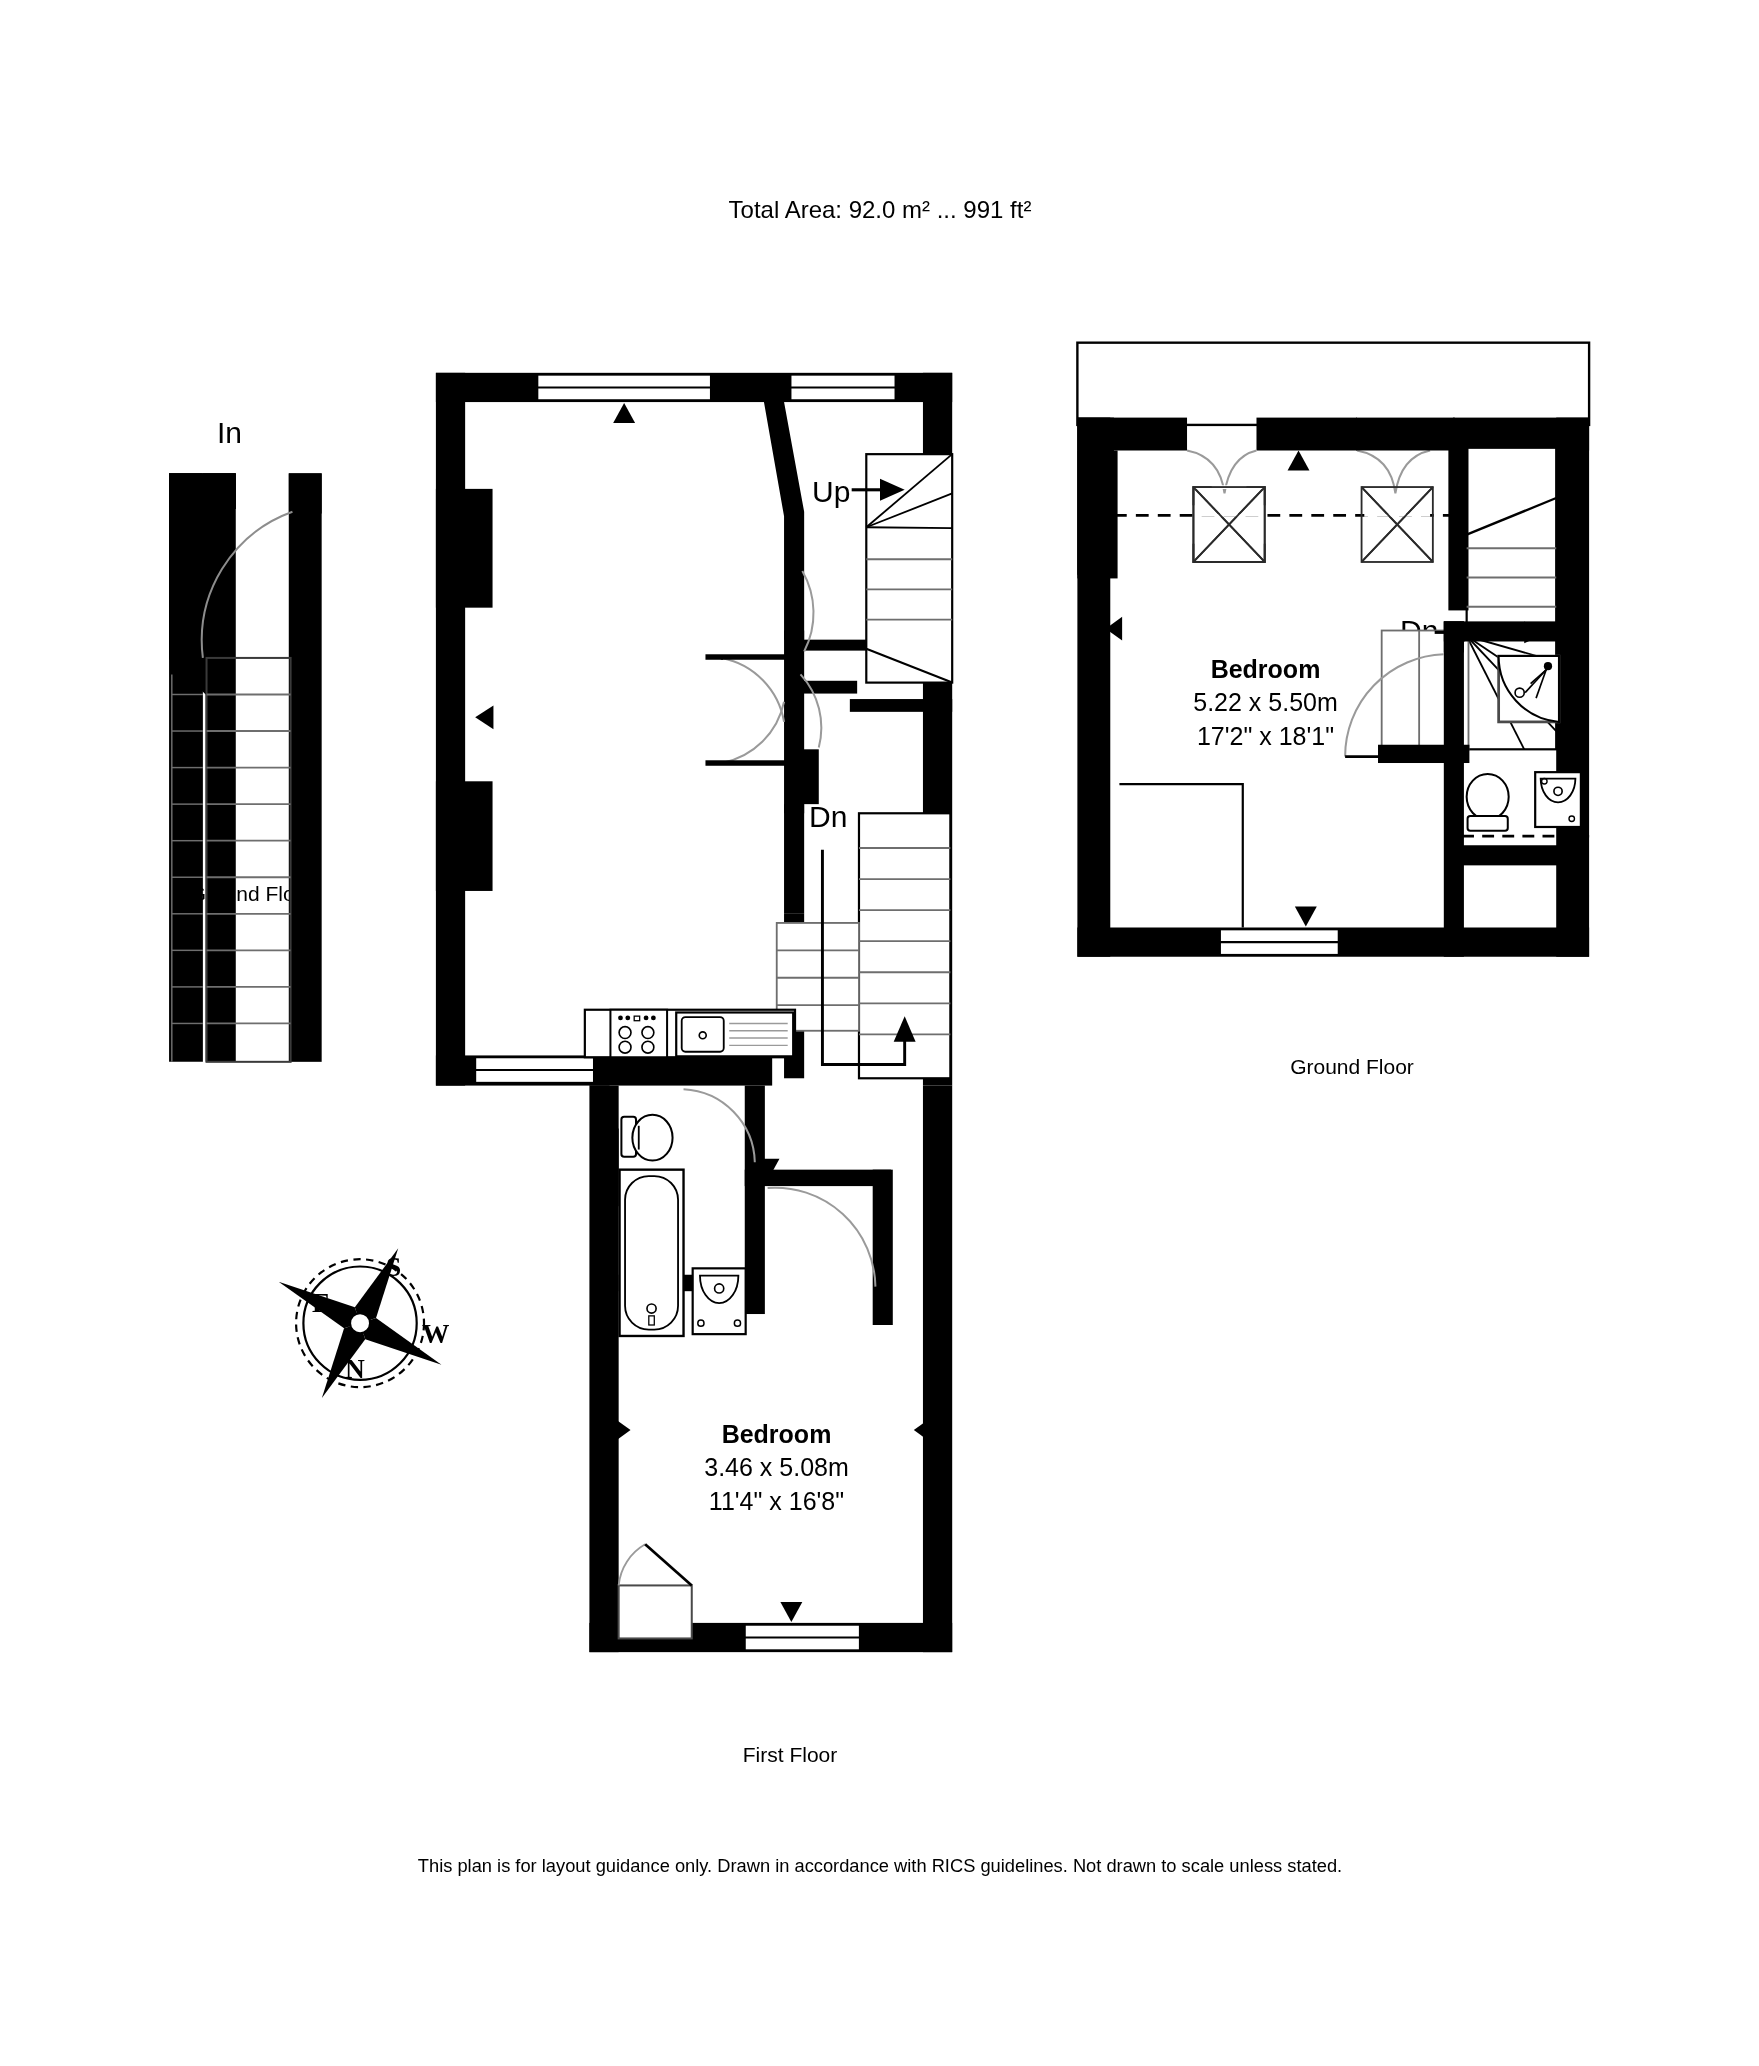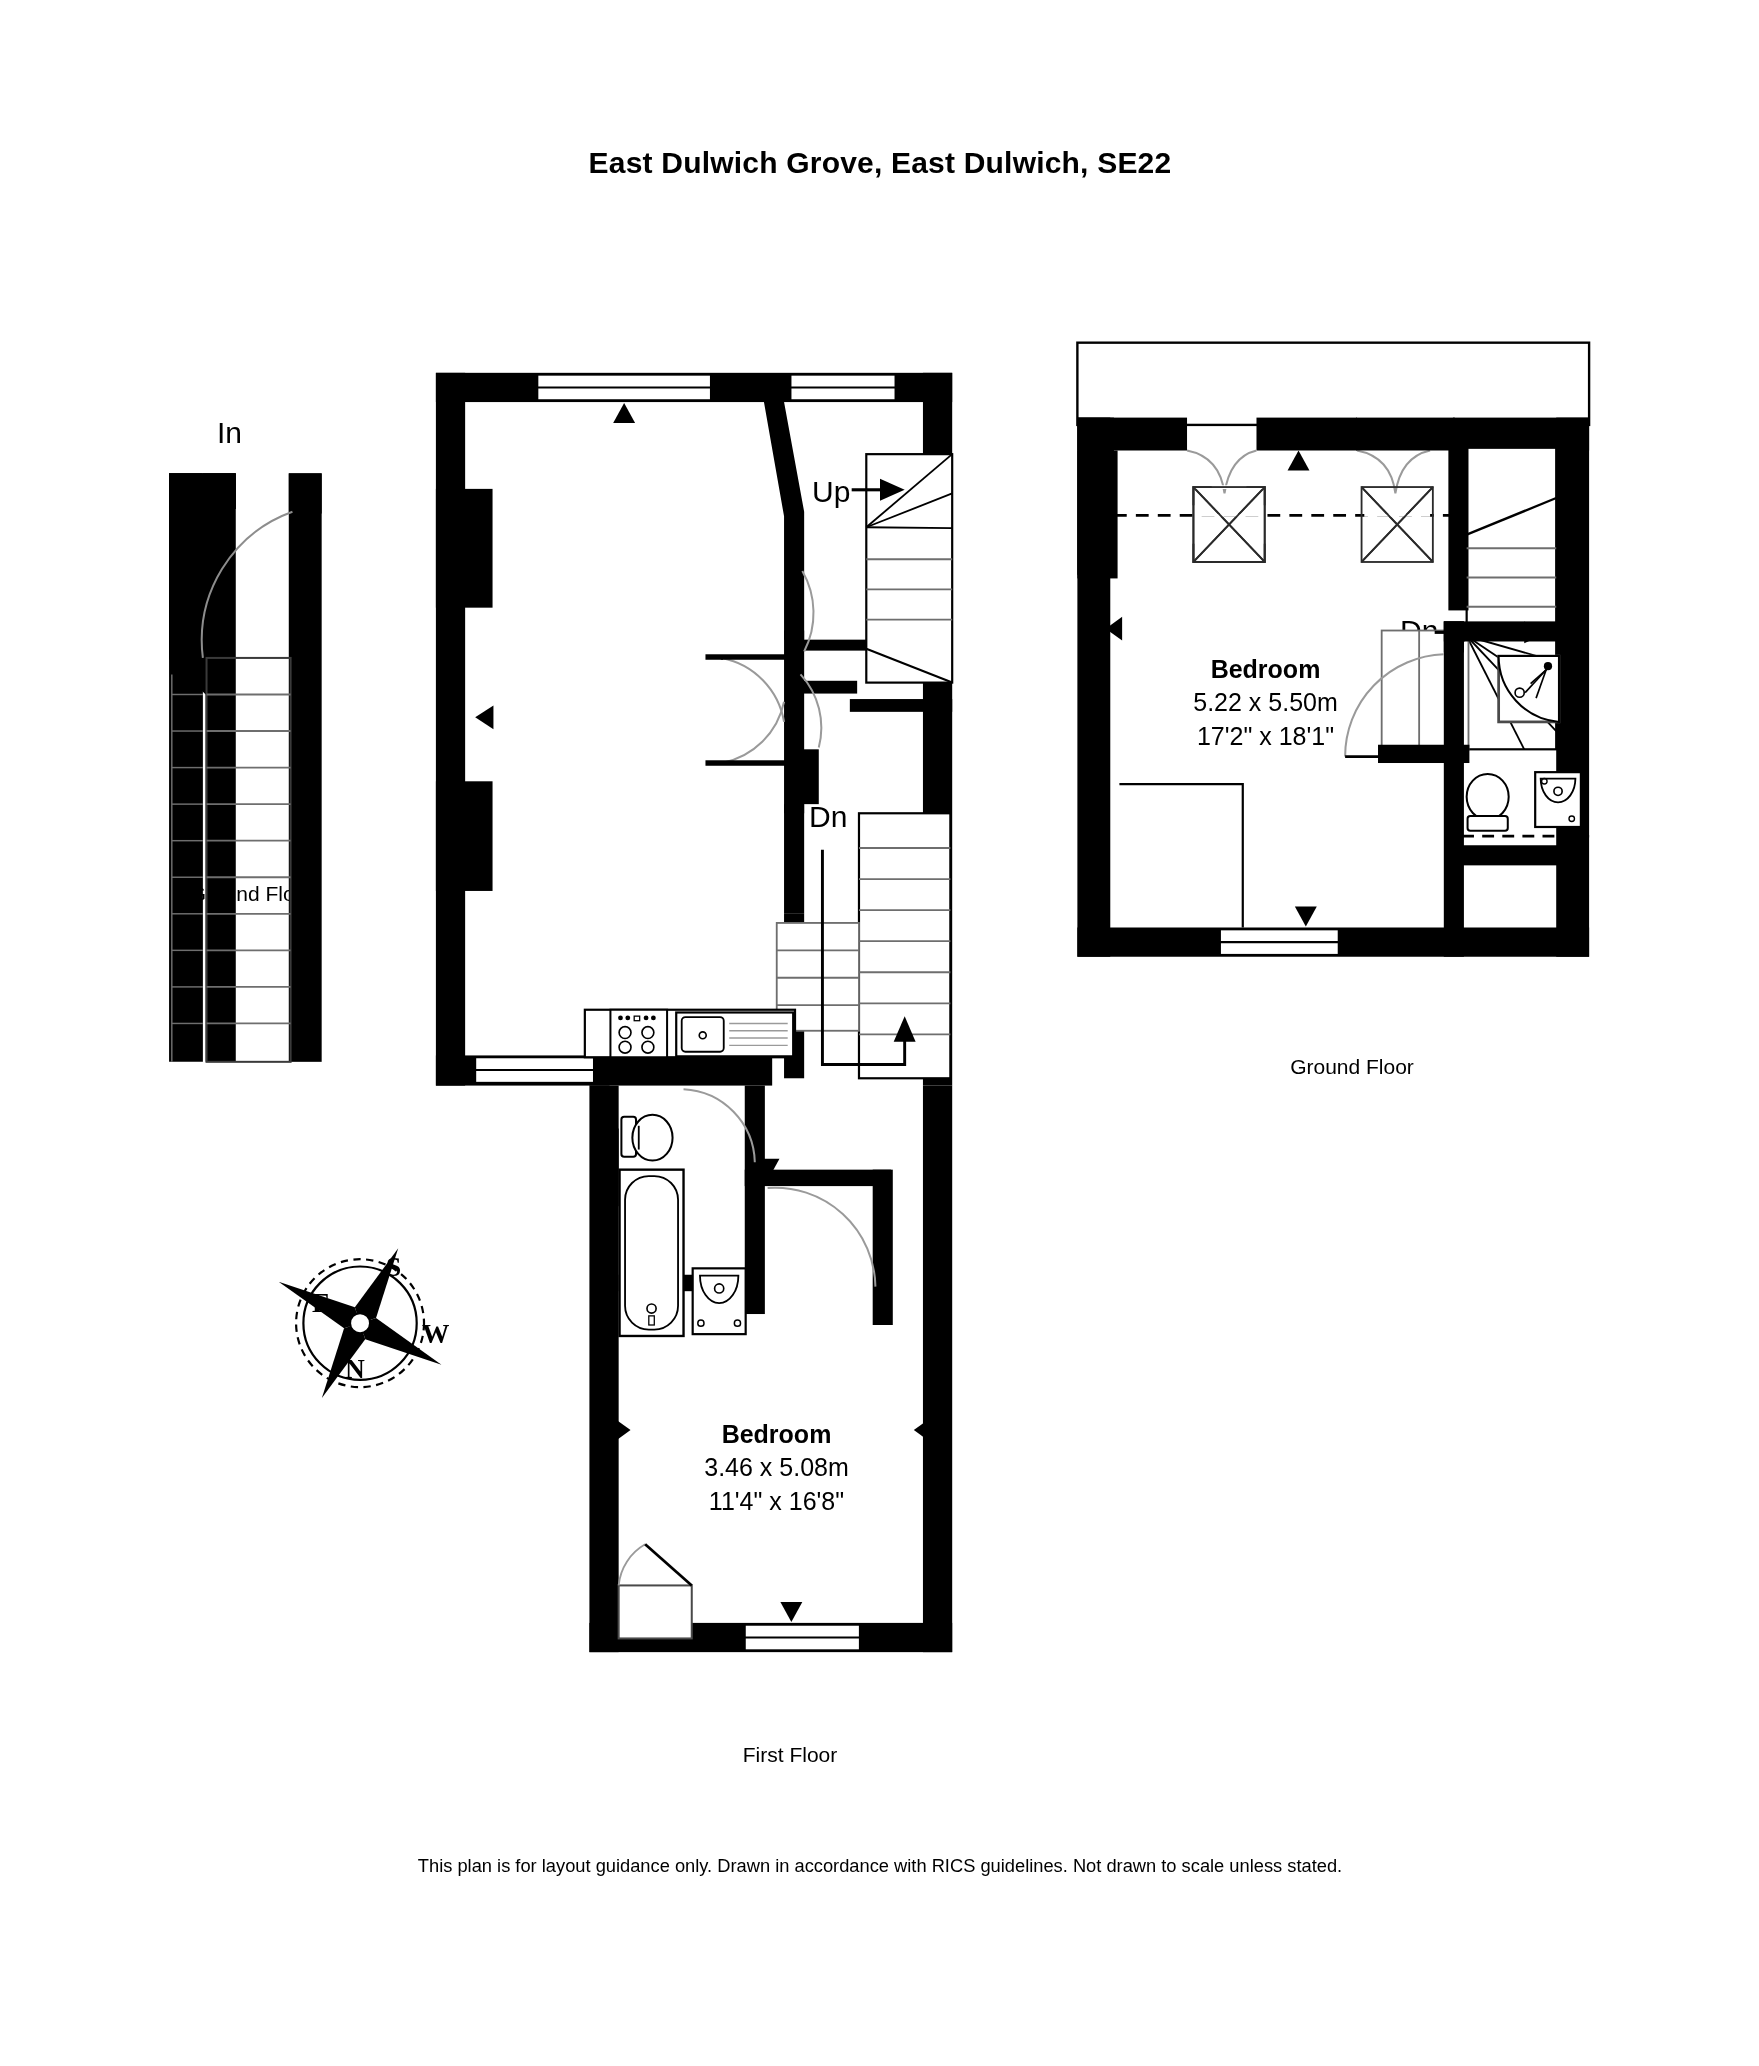--- a/index.html
+++ b/index.html
@@ -20,21 +20,21 @@
   .dirlbl{position:absolute;font-size:30px;}
 
   svg{position:absolute;left:0;top:0;width:1760px;height:2067px;
       pointer-events:none;}
 </style>
 </head>
 <body>
 
 <div id="stage">
 
-  <div class="ttl" id="title">East Dulwich Grove, East Dulwich, SE22</div>
+  <div class="ttl" id="subtitle">Total Area: 92.0 m² ... 991 ft²</div>
   <div class="ttl" id="footer">This plan is for layout guidance only. Drawn in accordance with RICS guidelines. Not drawn to scale unless stated.</div>
 
   <div class="floorlbl" style="left:119px;top:882px;width:265px;">Ground Floor</div>
   <div class="floorlbl" style="left:653px;top:1743px;width:274px;">First Floor</div>
   <div class="floorlbl" style="left:1215px;top:1055px;width:274px;">Ground Floor</div>
 
   <div class="dirlbl" style="left:217px;top:416px;">In</div>
 
 
   <div class="rmlbl" style="left:612px;top:1418px;width:329px;">

